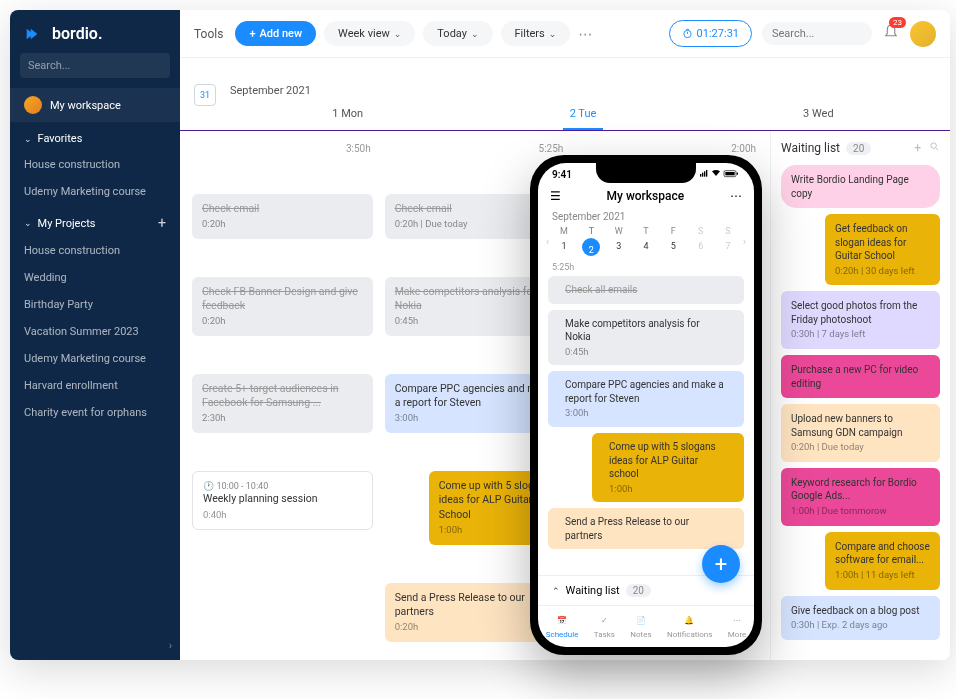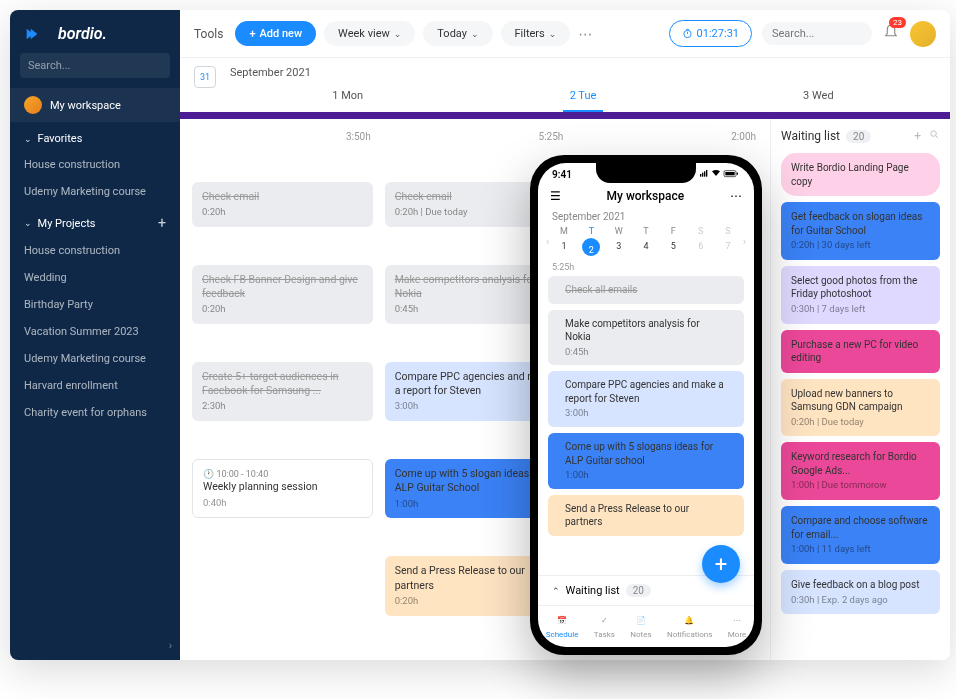--- a/index.html
+++ b/index.html
@@ -1,19 +1,19 @@
 <!DOCTYPE html>
 <html><head>
 <meta charset="utf-8">
 <style>
 * { margin:0; padding:0; box-sizing:border-box; font-family:-apple-system,BlinkMacSystemFont,"Segoe UI",Roboto,sans-serif; }
 body { background:#fff; width:956px; height:699px; position:relative; overflow:hidden; }
 .app { display:flex; width:940px; height:650px; border-radius:8px; overflow:hidden; box-shadow:0 10px 40px rgba(0,0,0,0.15); background:#fff; margin:10px; }
 .sidebar { width:170px; background:#0f2847; color:#fff; display:flex; flex-direction:column; font-size:11px; }
-.logo { display:flex; align-items:center; gap:18px; padding:14px 14px 10px; font-size:16px; font-weight:600;font-style:italic; }
+.logo { display:flex; align-items:center; gap:12px; padding:14px 14px 10px; font-size:16px; font-weight:600; }
 .logo-mark { width:16px; height:16px; }
 .search-box { margin:0 10px 10px; background:rgba(255,255,255,0.08); border-radius:4px; display:flex; align-items:center; padding:6px 8px; }
 .search-box input { background:none; border:none; color:#fff; font-size:11px; flex:1; outline:none; }
 .search-box input::placeholder { color:rgba(255,255,255,0.5); }
 .ws-row { display:flex; align-items:center; gap:8px; padding:8px 14px; background:rgba(255,255,255,0.05); }
 .ws-avatar { width:18px; height:18px; border-radius:50%; background:linear-gradient(135deg,#f5a623,#e67e22); }
 .section-header { display:flex; align-items:center; gap:6px; padding:10px 14px 6px; font-size:11px; }
 .chev { font-size:9px; opacity:.8; }
 .nav-item { padding:7px 14px; color:rgba(255,255,255,0.65); font-size:11px; cursor:pointer; }
 .plus-small { margin-left:auto; font-size:14px; opacity:.8; }
@@ -27,39 +27,39 @@
 .btn-ghost { background:#f5f6f8; color:#333; }
 .btn-outline { background:#fff; border:1px solid #1a8cff; color:#1a8cff; border-radius:18px; padding:6px 12px; }
 .dots { color:#888; font-size:14px; letter-spacing:2px; cursor:pointer; }
 .toolbar-right { margin-left:auto; display:flex; align-items:center; gap:10px; }
 .search-field { display:flex; align-items:center; background:#f5f6f8; border-radius:18px; padding:5px 10px; width:110px; }
 .search-field input { border:none; background:none; font-size:11px; flex:1; outline:none; }
 .bell-wrap { position:relative; }
 .badge { position:absolute; top:-6px; right:-6px; background:#ff3b30; color:#fff; font-size:8px; padding:1px 4px; border-radius:7px; }
 .avatar-img { width:26px; height:26px; border-radius:50%; background:linear-gradient(135deg,#fbc531,#e1b12c); }
 
-.subheader { display:flex; align-items:flex-start; padding:8px 14px 0; border-bottom:7px solid #4c1d95; }
+.subheader { display:flex; align-items:flex-start; padding:8px 14px 0; border-bottom:1px solid #4c1d95;margin-top:18px; }
 .cal-icon { width:22px; height:22px; border:1px solid #cfd6e0; border-radius:4px; display:flex; align-items:center; justify-content:center; font-size:9px; color:#1a8cff; margin-right:14px; }
 .subheader-content { flex:1; }
 .month-label { font-size:11px; color:#555; margin-bottom:4px; }
 .day-tabs { display:flex; }
 .day-tab { flex:1; text-align:center; font-size:11px; color:#555; padding:6px 0 10px; position:relative; }
 .day-tab.active { color:#1a8cff; }
 .day-tab.active::after { content:''; position:absolute; bottom:0; left:50%; transform:translateX(-50%); width:40px; height:2px; background:#1a8cff; }
 
 .board { flex:1; display:flex; padding:8px 6px; overflow:hidden; }
 .col { flex:1; padding:0 6px; display:flex; flex-direction:column;gap:32px; }
 .col-hours { text-align:right; font-size:10px; color:#999; padding:4px 2px 8px; }
 .card { border-radius:6px; padding:8px 10px; margin-bottom:6px; font-size:10.5px; line-height:1.35; }
 .card-title { color:#333; }
 .card-meta { color:rgba(0,0,0,0.45); font-size:9.5px; margin-top:2px; }
 .card.done .card-title { text-decoration:line-through; color:#999; }
 .c-gray { background:#eaecef; }
 .c-blue { background:#d6e4ff; }
-.c-red { background:#3b82f6; }
+.c-red { background:#eab308;margin-left:44px; }
 .c-orange { background:#ffe4c2; }
 .c-green { background:#ec4899; }
 .c-pink { background:#ffd1e8;border-radius:15px; }
 .c-lav { background:#e0d9ff; }
 .card.outline { background:#fff; border:1px solid #e0e3e8; }
 .clock-sm { font-size:9px; color:#888; }
 
 .waiting { width:180px; border-left:1px solid #eef0f3; padding:10px; display:flex; flex-direction:column; overflow:hidden; }
 .waiting-header { display:flex; align-items:center; gap:6px; font-size:12px; color:#333; margin-bottom:10px; }
 .count-pill { background:#eef0f3; color:#888; border-radius:10px; padding:1px 7px; font-size:10px; }

